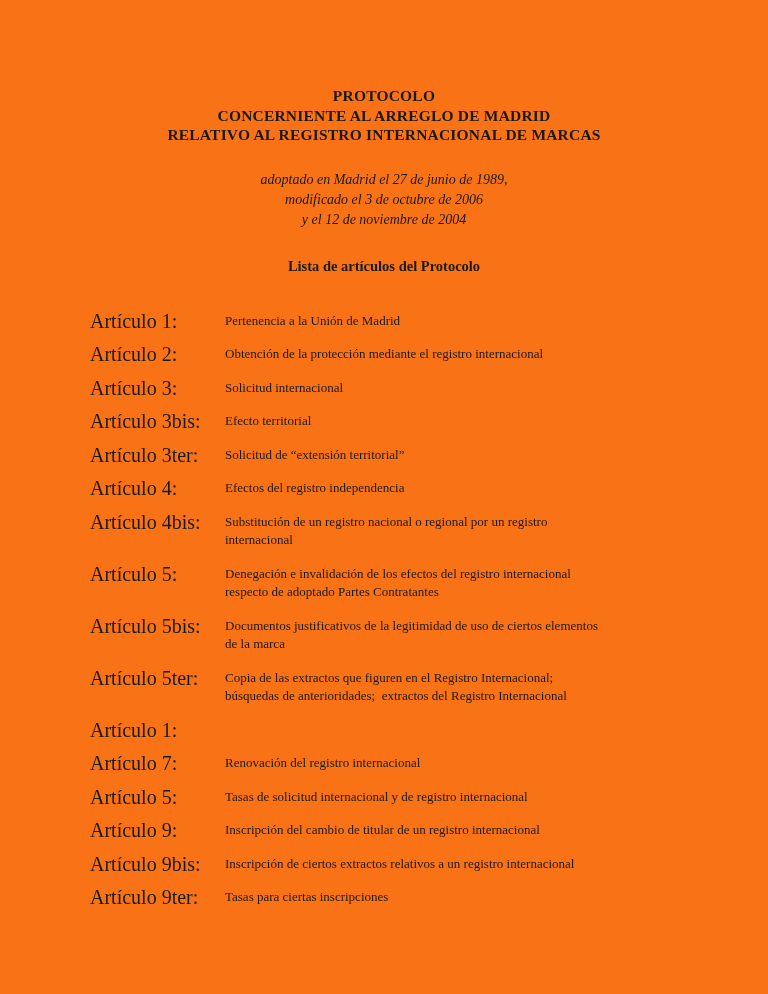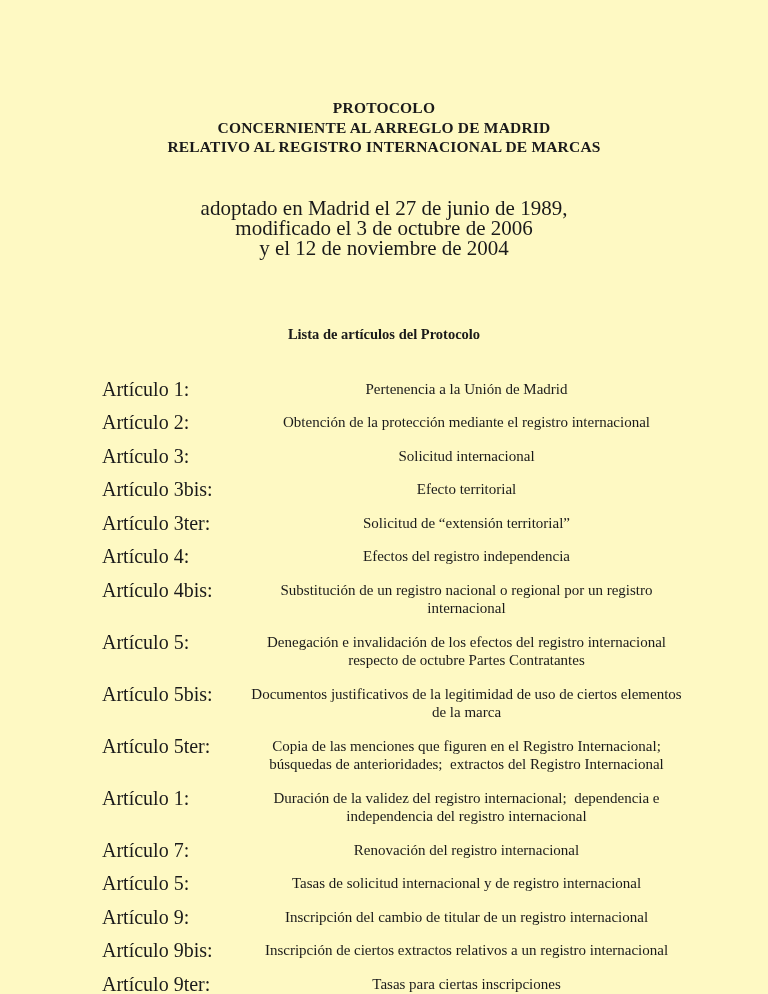--- a/index.html
+++ b/index.html
@@ -12,58 +12,59 @@
     width: 768px;
     height: 994px;
     font-family: "Liberation Serif", "DejaVu Serif", serif;
     color: #1a1a1a;
     -webkit-font-smoothing: antialiased;
   }
   .page {
     position: relative;
     width: 768px;
     height: 994px;
-    background: #fef9c3;
+    background: #f97316;
     box-sizing: border-box;
-    padding: 12px;
+    padding: 0;
     overflow: hidden;
   }
 
   
   .doc-title {
     text-align: center;
     font-weight: bold;
     font-size: 15.5px;
     line-height: 19.5px;
     letter-spacing: 0.2px;
     padding-top: 76px;
   }
   .doc-title .title-line {
     display: block;
     white-space: nowrap;
   }
 
   .doc-subtitle {
     text-align: center;
-    font-size: 21px;
+    font-size: 14px;
     line-height: 20px;
     font-weight: normal;
-    margin-top: 41px;
+    margin-top: 25px;
+    font-style: italic;
   }
   .doc-subtitle .sub-line {
     display: block;
     white-space: nowrap;
   }
 
   
   .section-heading {
     text-align: center;
     font-weight: bold;
     font-size: 14.5px;
-    margin-top: 68px;
+    margin-top: 28px;
   }
 
   
   .article-list {
     margin-top: 37px;
     padding-left: 90px;
     padding-right: 60px;
   }
   .article-row {
     display: flex;
@@ -74,23 +75,22 @@
     flex: 0 0 135px;
     width: 135px;
     font-size: 20px;
     line-height: 18.5px;
     white-space: nowrap;
   }
   .article-label .num-suffix {
   }
   .article-desc {
     flex: 1 1 auto;
-    font-size: 15px;
+    font-size: 13px;
     line-height: 18.5px;
-    text-align: center;
   }
   .article-desc .desc-line {
     display: block;
     white-space: pre;
   }
 </style>
 </head>
 <body>
 
 <div class="page">
@@ -150,43 +150,39 @@
         <div class="article-label"><span>Artículo 4</span><span class="num-suffix">bis</span><span>:</span></div>
         <div class="article-desc">
           <span class="desc-line">Substitución de un registro nacional o regional por un registro</span>
           <span class="desc-line">internacional</span>
         </div>
       </div>
       <div class="article-row">
         <div class="article-label"><span>Artículo 5</span><span>:</span></div>
         <div class="article-desc">
           <span class="desc-line">Denegación e invalidación de los efectos del registro internacional</span>
-          <span class="desc-line">respecto de octubre Partes Contratantes</span>
+          <span class="desc-line">respecto de adoptado Partes Contratantes</span>
         </div>
       </div>
       <div class="article-row">
         <div class="article-label"><span>Artículo 5</span><span class="num-suffix">bis</span><span>:</span></div>
         <div class="article-desc">
           <span class="desc-line">Documentos justificativos de la legitimidad de uso de ciertos elementos</span>
           <span class="desc-line">de la marca</span>
         </div>
       </div>
       <div class="article-row">
         <div class="article-label"><span>Artículo 5</span><span class="num-suffix">ter</span><span>:</span></div>
         <div class="article-desc">
-          <span class="desc-line">Copia de las menciones que figuren en el Registro Internacional;</span>
+          <span class="desc-line">Copia de las extractos que figuren en el Registro Internacional;</span>
           <span class="desc-line">búsquedas de anterioridades;  extractos del Registro Internacional</span>
         </div>
       </div>
       <div class="article-row">
         <div class="article-label"><span>Artículo 1</span><span>:</span></div>
-        <div class="article-desc">
-          <span class="desc-line">Duración de la validez del registro internacional;  dependencia e</span>
-          <span class="desc-line">independencia del registro internacional</span>
-        </div>
       </div>
       <div class="article-row">
         <div class="article-label"><span>Artículo 7</span><span>:</span></div>
         <div class="article-desc">
           <span class="desc-line">Renovación del registro internacional</span>
         </div>
       </div>
       <div class="article-row">
         <div class="article-label"><span>Artículo 5</span><span>:</span></div>
         <div class="article-desc">

